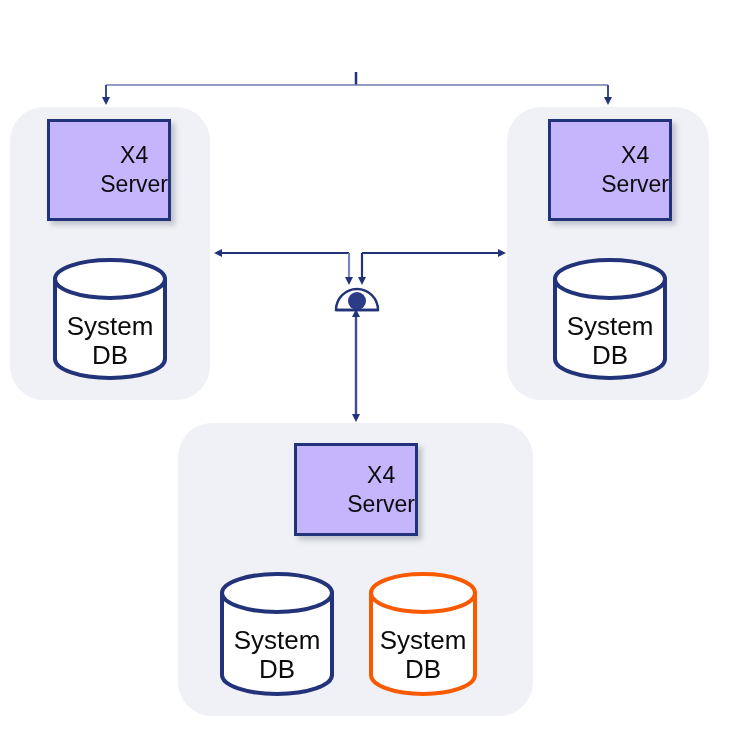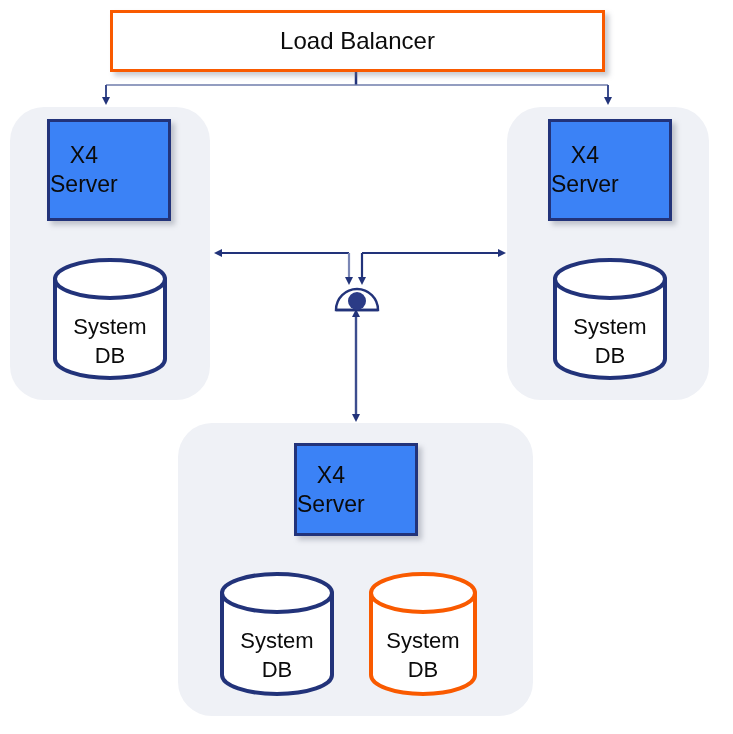--- a/index.html
+++ b/index.html
@@ -29,27 +29,27 @@
   
   .group {
     position: absolute;
     background: #eff1f6;
     border-radius: 34px;
   }
 
   
   .server-box {
     position: absolute;
-    background: #3b82f6;
+    background: #c4b5fd;
     border: 3px solid #22337a;
     box-sizing: border-box;
     box-shadow: 4px 4px 5px rgba(120,125,140,0.40);
     display: flex;
     align-items: center;
-    justify-content: flex-start;
+    justify-content: flex-end;
   }
   .server-label {
     text-align: center;
     font-size: 23px;
     line-height: 29px;
     color: #0b0b0b;
     white-space: pre-line;
   }
 
   
@@ -76,21 +76,21 @@
     position: absolute;
     left: 0;
     top: 0;
     overflow: visible;
   }
   .cyl-label {
     position: absolute;
     left: 0;
     right: 0;
     text-align: center;
-    font-size: 22px;
+    font-size: 26px;
     line-height: 29px;
     color: #0b0b0b;
     white-space: pre-line;
   }
 
   
   .dome {
     position: absolute;
   }
 </style>
@@ -132,23 +132,20 @@
     </g>
 
     <g>
       <path d="M356,536 L356,554" stroke="#4a5a96" stroke-width="1.8" fill="none"></path>
       <path d="M276,554 L423,554" stroke="#6f7cab" stroke-width="1.6" fill="none"></path>
       <path d="M276,554 L276,578" stroke="#6f7cab" stroke-width="1.6" fill="none"></path>
       <path d="M423,554 L423,578" stroke="#6f7cab" stroke-width="1.6" fill="none"></path>
     </g>
   </svg>
 
-  <div class="lb-box" style="left:110px; top:10px; width:495px; height:62px;">
-    <span class="lb-label">Load Balancer</span>
-  </div>
 
   <div class="group" style="left:10px; top:107px; width:200px; height:293px;"></div>
 
   <div class="server-box" style="left:47px; top:119px; width:124px; height:102px;">
     <span class="server-label">X4
 Server</span>
   </div>
 
   <div class="cyl" style="left:52px; top:258px; width:116px; height:122px;">
     <svg width="116" height="122" viewBox="0 0 116 122">

